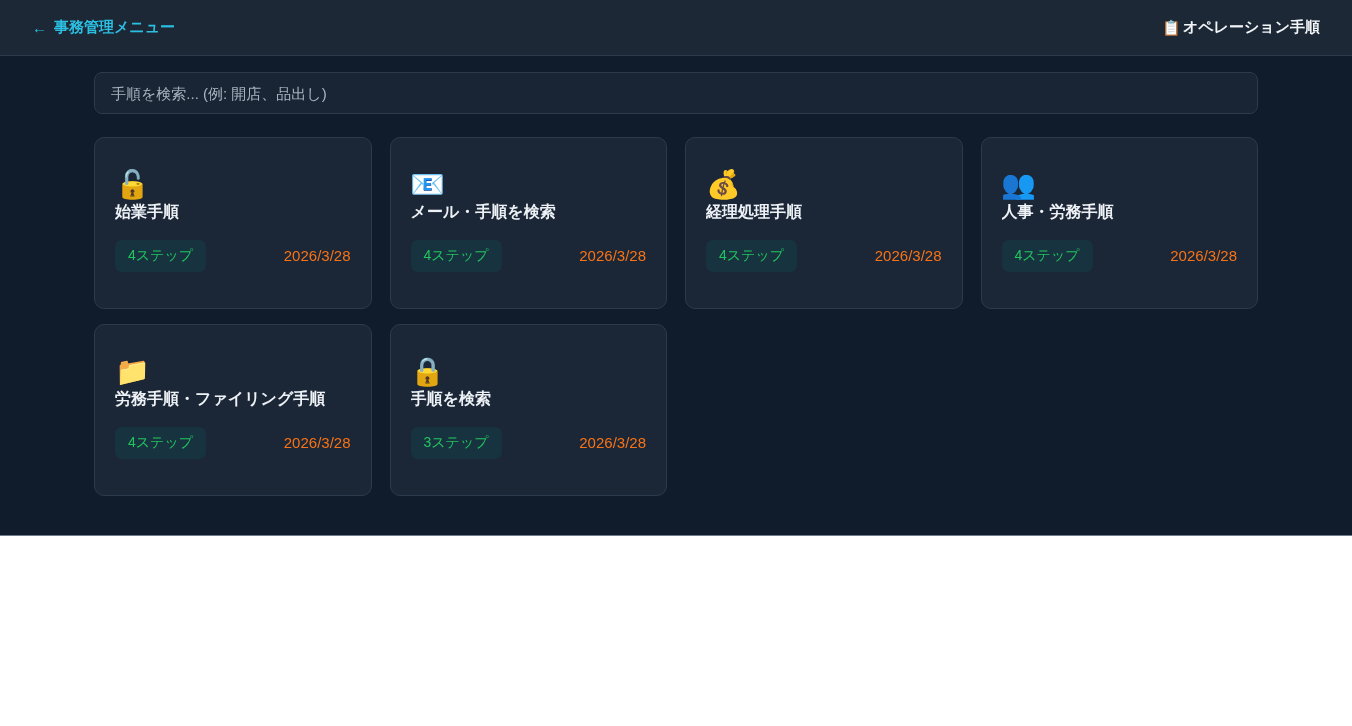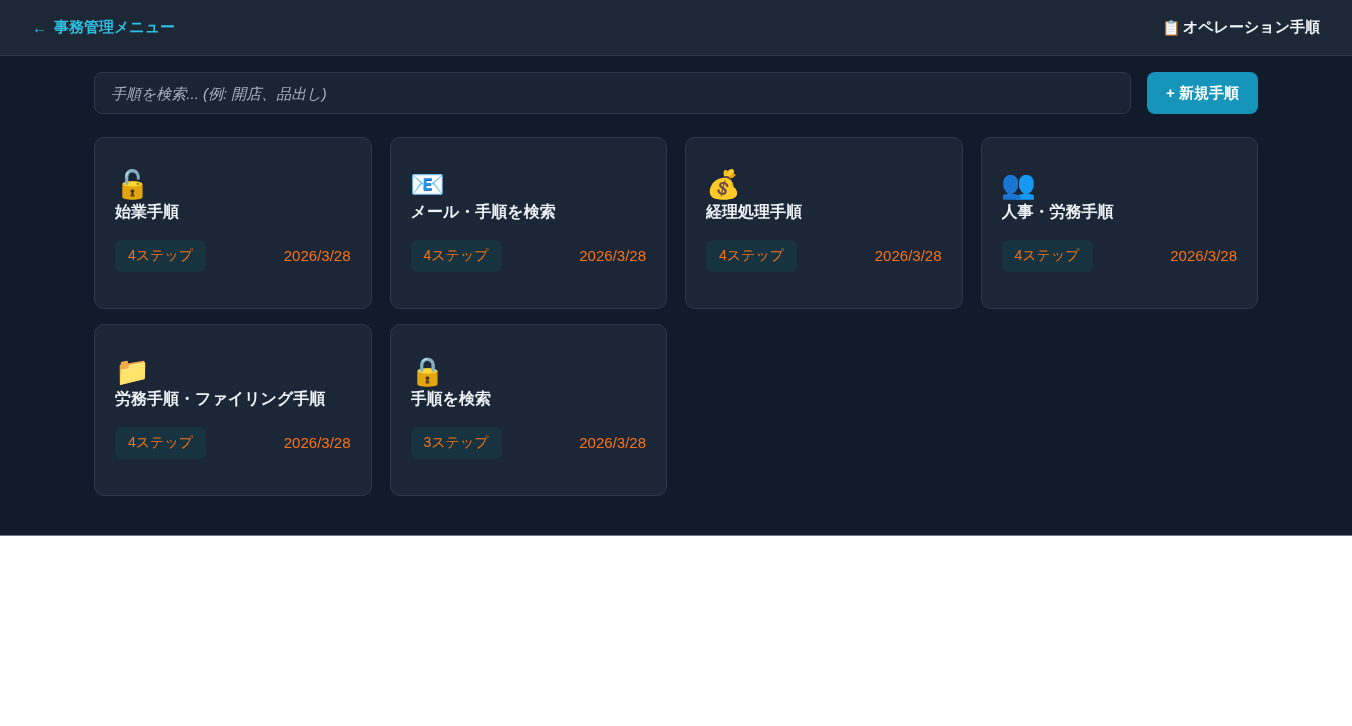--- a/index.html
+++ b/index.html
@@ -50,21 +50,20 @@
     flex: 1;
     height: 42px;
     background: #192434;
     border: 1px solid #2c3a4c;
     border-radius: 8px;
     padding: 0 16px;
     color: #e8edf2;
     font-size: 15px;
     font-family: "Liberation Sans", "DejaVu Sans", sans-serif;
     outline: none;
-    font-style: italic;
   }
   .search-input::placeholder { color: #aab4c0; opacity: 1; }
   .new-btn {
     height: 42px;
     background: #1794ba;
     color: #ffffff;
     border: none;
     border-radius: 8px;
     padding: 0 19px;
     font-size: 15px; font-weight: bold;
@@ -96,21 +95,21 @@
     font-size: 16px; font-weight: bold;
     white-space: nowrap;
     overflow: hidden;
   }
   .card-footer {
     margin-top: 17px;
     display: flex; align-items: center; justify-content: space-between;
   }
   .steps-badge {
     background: #17333f;
-    color: #f97316;
+    color: #22c55e;
     font-size: 14px;
     padding: 7px 13px;
     border-radius: 7px;
   }
   .card-date {
     color: #f97316;
     font-size: 15px;
   }
 </style>
 </head>
@@ -126,21 +125,20 @@
     <div class="app-title">
       <span class="emoji">📋</span>
       <span>オペレーション手順</span>
     </div>
   </div>
 
   <div class="main">
 
     <div class="search-row">
       <input class="search-input" type="text" placeholder="手順を検索... (例: 開店、品出し)" style="">
-      <button class="new-btn">+ 新規手順</button>
     </div>
 
     <div class="grid">
 
       <div class="card">
         <div class="card-emoji">🔓</div>
         <div class="card-title">始業手順</div>
         <div class="card-footer">
           <span class="steps-badge">4ステップ</span>
           <span class="card-date">2026/3/28</span>

